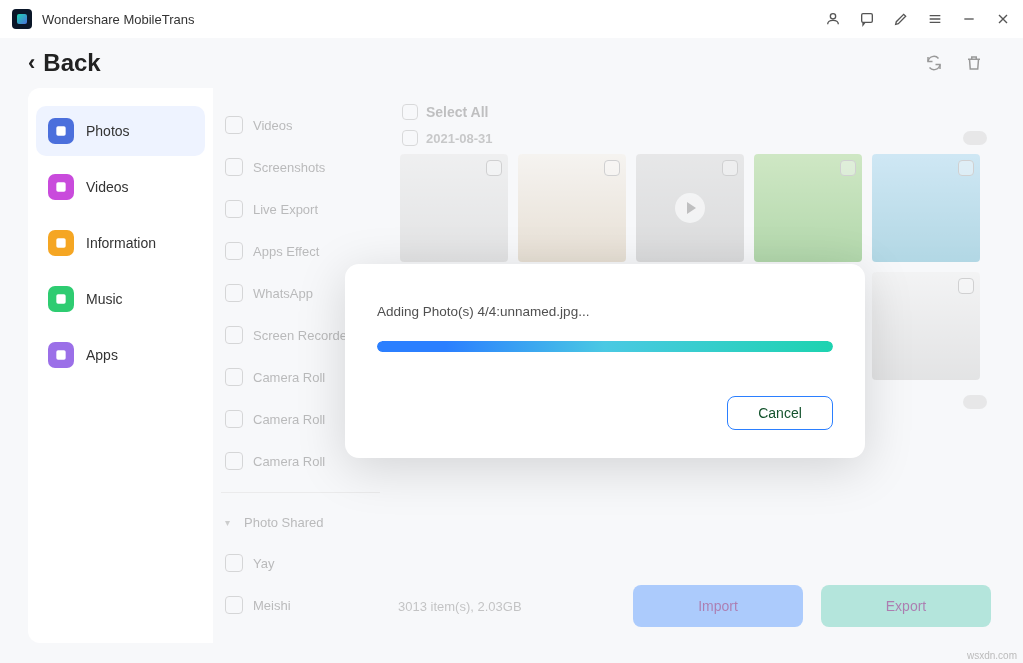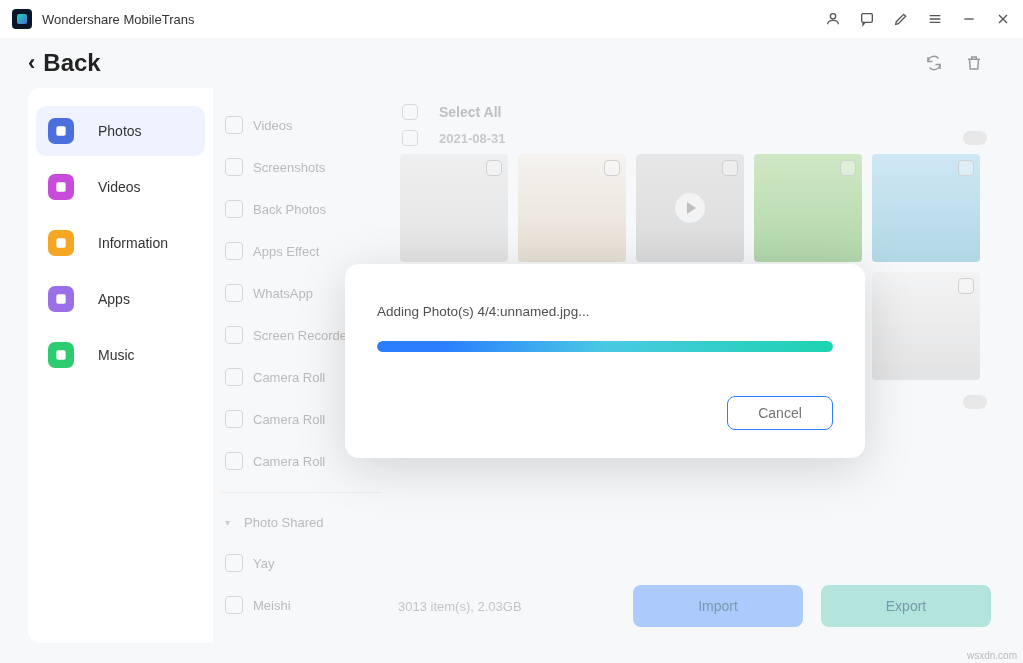--- a/index.html
+++ b/index.html
@@ -27,57 +27,57 @@
 .main { position: absolute; top: 88px; left: 28px; right: 22px; bottom: 20px; display: flex; }
 
 
 .sidebar { width: 185px; background: #fff; border-radius: 12px 0 0 12px; padding: 18px 8px 8px 8px; position: relative; z-index: 2; }
 .lang-row { display: flex; align-items: center; padding: 6px 12px 18px 12px; font-size: 13px; color: #333; font-weight: 600; }
 .lang-row .spacer { flex: 1; }
 .lang-chevron { color: #888; font-size: 12px; }
 .side-item { display: flex; align-items: center; gap: 12px; padding: 12px 12px; border-radius: 10px; cursor: pointer; margin-bottom: 6px; }
 .side-item.active { background: #eef3ff; }
 .side-icon { width: 26px; height: 26px; border-radius: 7px; display: flex; align-items: center; justify-content: center; flex-shrink: 0; }
-.side-label { font-size: 14px; color: #333; font-weight: 500; margin-left: 12px; }
+.side-label { font-size: 14px; color: #333; font-weight: 500; }
 
 
 .subnav { width: 175px; padding: 16px 4px; opacity: 0.55; }
 .subnav-item { display: flex; align-items: center; gap: 10px; padding: 12px 8px; color: #888; font-size: 13px; }
 .subnav-icon { width: 18px; height: 18px; border: 1.5px solid #bbb; border-radius: 4px; flex-shrink: 0; }
 .subnav-sep { margin: 10px 4px; border-top: 1px solid #e2e2e2; }
 .subnav-arrow { font-size: 10px; color: #aaa; margin-right: 4px; }
 
 
 .content { flex: 1; padding: 14px 10px; opacity: 0.5; position: relative; }
-.selectall-row, .date-row { display: flex; align-items: center; gap: 21px; padding: 2px 4px; margin-bottom: 6px; }
+.selectall-row, .date-row { display: flex; align-items: center; gap: 8px; padding: 2px 4px; margin-bottom: 6px; }
 .chk { width: 16px; height: 16px; border: 1.5px solid #bbb; border-radius: 4px; flex-shrink:0; }
 .selectall-label { font-size: 14px; color: #888; font-weight: 600; }
 .date-label { font-size: 13px; color: #999; font-weight: 600; }
 .thumbs { display: flex; gap: 10px; flex-wrap: wrap; margin-bottom: 12px; margin-left: 2px; }
 .thumb { width: 108px; height: 108px; border-radius: 4px; position: relative; background: #cfd6d0; overflow: hidden; }
 .thumb .tchk { position: absolute; top: 6px; right: 6px; width: 16px; height: 16px; border: 1.5px solid #aaa; border-radius: 4px; background: rgba(255,255,255,0.4); }
 .count-pill { margin-left: auto; width: 24px; height: 14px; background: #d8d8d8; border-radius: 8px; }
 .play { position:absolute; top:50%; left:50%; transform:translate(-50%,-50%); width:30px; height:30px; border-radius:50%; background:rgba(255,255,255,0.7); display:flex; align-items:center; justify-content:center; }
 .play::after { content:""; border-left:9px solid #888; border-top:6px solid transparent; border-bottom:6px solid transparent; margin-left:2px; }
 
 
 .footer { position: absolute; left: 388px; right: 22px; bottom: 20px; display: flex; align-items: center; padding: 16px 10px; opacity: 0.55; }
 .footer-stats { font-size: 13px; color: #999; }
 .footer-spacer { flex: 1; }
-.footer-btn { width: 170px; height: 42px; border-radius: 8px; color: #0c4a6e; font-size: 14px; display: flex; align-items:center; justify-content:center; margin-left: 18px; }
+.footer-btn { width: 170px; height: 42px; border-radius: 8px; color: #701a75; font-size: 14px; display: flex; align-items:center; justify-content:center; margin-left: 18px; }
 .btn-import { background: #6fa8ff; }
 .btn-export { background: #7ed6c4; }
 
 
 .modal { position: absolute; top: 264px; left: 345px; width: 520px; background: #fff; border-radius: 14px; box-shadow: 0 10px 50px rgba(0,0,0,0.15); padding: 40px 32px 28px 32px; z-index: 10; }
 .modal-msg { font-size: 13.5px; color: #505050; margin-bottom: 22px; }
 .progress-track { width: 100%; height: 11px; background: #eef1f5; border-radius: 7px; overflow: hidden; }
 .progress-fill { height: 100%; width: 100%; background: linear-gradient(90deg, #2b7fff 0%, #2b7fff 15%, #4ac9e3 50%, #1dd3b0 100%); border-radius: 7px; }
 .modal-actions { display: flex; justify-content: flex-end; margin-top: 44px; }
-.cancel-btn { width: 106px; height: 34px; border: 1.5px solid #2b7fff; border-radius: 8px; color: #737373; background: #fff; font-size: 14px; display:flex; align-items:center; justify-content:center; cursor:pointer; }
+.cancel-btn { width: 106px; height: 34px; border: 1.5px solid #2b7fff; border-radius: 8px; color: #14532d; background: #fff; font-size: 14px; display:flex; align-items:center; justify-content:center; cursor:pointer; }
 
 .watermark { position:absolute; right: 6px; bottom: 2px; font-size: 10px; color: #bbb; z-index:20; }
 </style>
 </head>
 <body>
 
 <div class="titlebar">
   <div class="app-logo">
       <div class="app-logo-inner"></div>
     </div>
@@ -146,51 +146,51 @@
         </div>
         <div class="side-item">
           <div class="side-icon" style="background:#F5A623">
     <svg width="14" height="14" viewBox="0 0 24 24" fill="#fff">
               <rect x="4" y="4" width="16" height="16" rx="3"></rect>
             </svg>
   </div>
           <span class="side-label">Information</span>
         </div>
         <div class="side-item">
+          <div class="side-icon" style="background:#2ECC71">
+    <svg width="14" height="14" viewBox="0 0 24 24" fill="#fff">
+              <rect x="4" y="4" width="16" height="16" rx="3"></rect>
+            </svg>
+  </div>
+          <span class="side-label">Music</span>
+        </div>
+        <div class="side-item">
           <div class="side-icon" style="background:#9B6FE8">
     <svg width="14" height="14" viewBox="0 0 24 24" fill="#fff">
               <rect x="4" y="4" width="16" height="16" rx="3"></rect>
             </svg>
   </div>
           <span class="side-label">Apps</span>
-        </div>
-        <div class="side-item">
-          <div class="side-icon" style="background:#2ECC71">
-    <svg width="14" height="14" viewBox="0 0 24 24" fill="#fff">
-              <rect x="4" y="4" width="16" height="16" rx="3"></rect>
-            </svg>
-  </div>
-          <span class="side-label">Music</span>
         </div>
       </div>
   </div>
 
   <div class="subnav">
     <div id="subnav-items">
         <div class="subnav-item">
           <div class="subnav-icon"></div>
           <span>Videos</span>
         </div>
         <div class="subnav-item">
           <div class="subnav-icon"></div>
           <span>Screenshots</span>
         </div>
         <div class="subnav-item">
           <div class="subnav-icon"></div>
-          <span>Back Photos</span>
+          <span>Live Export</span>
         </div>
         <div class="subnav-item">
           <div class="subnav-icon"></div>
           <span>Apps Effect</span>
         </div>
         <div class="subnav-item">
           <div class="subnav-icon"></div>
           <span>WhatsApp</span>
         </div>
         <div class="subnav-item">

